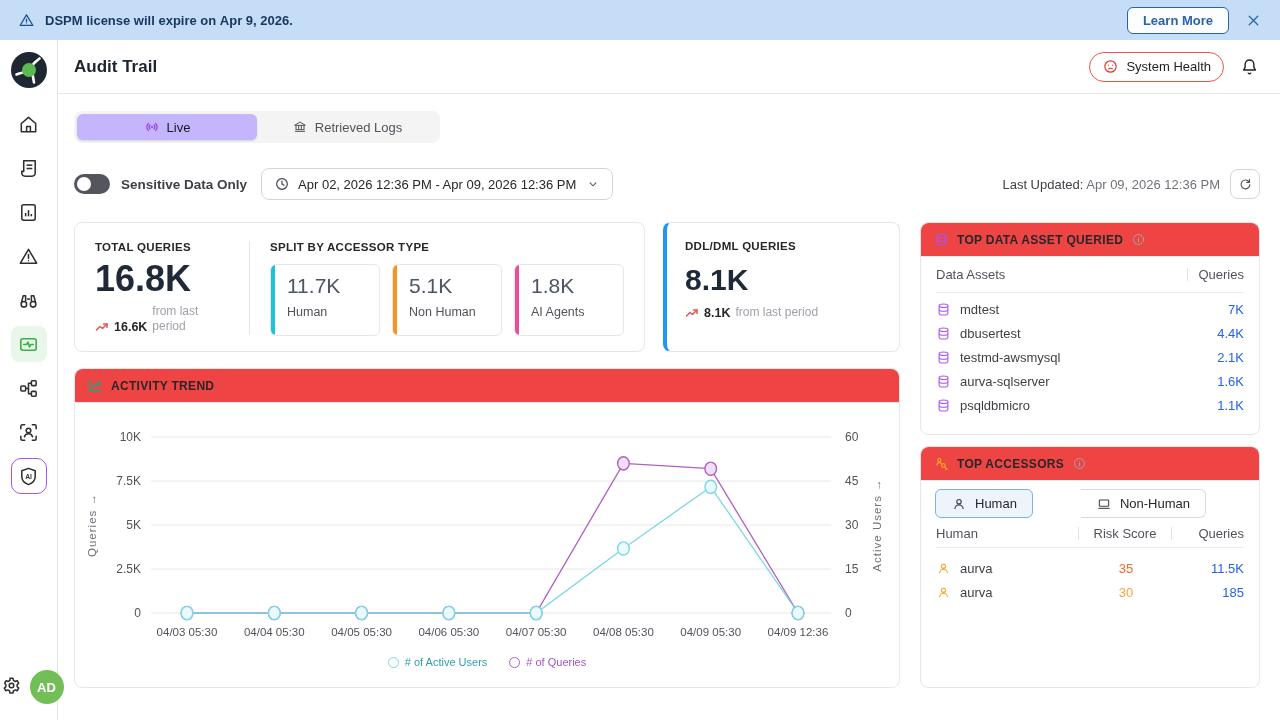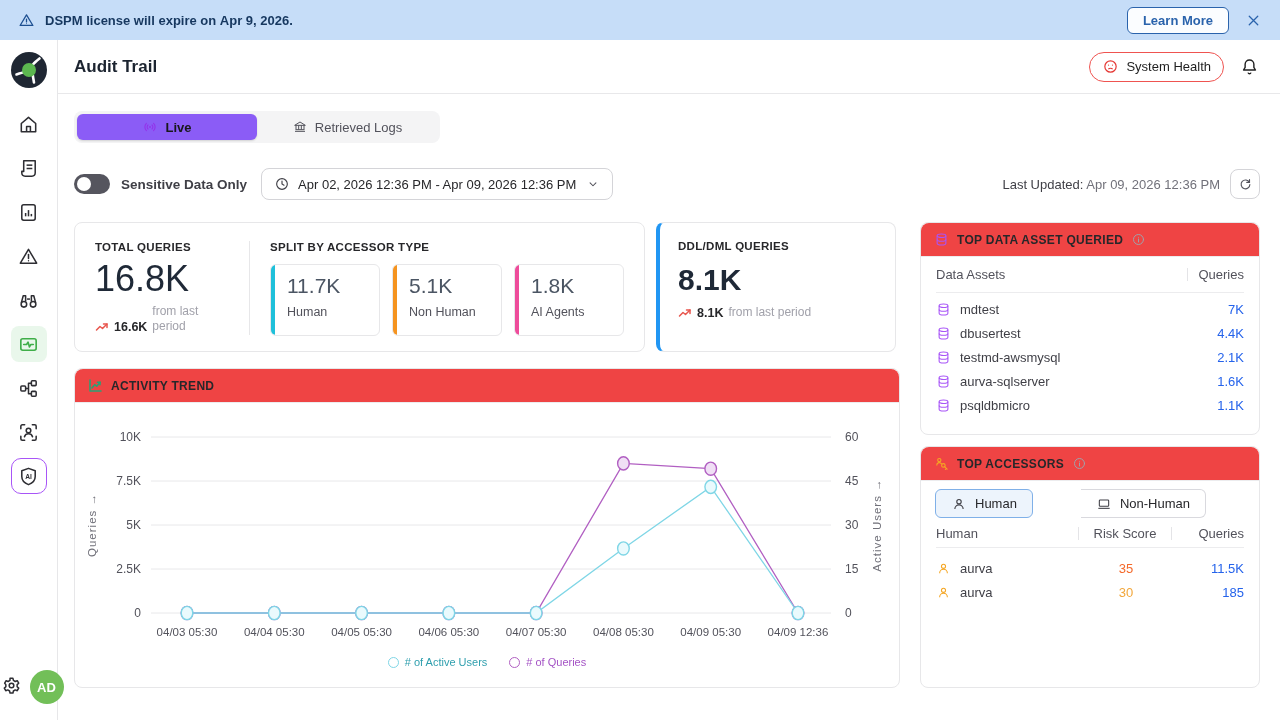--- a/index.html
+++ b/index.html
@@ -34,21 +34,21 @@
 .sys-health .ic { color:#e53935; width:17px; height:17px; }
 .sys-health .ic svg { width:17px; height:17px; }
 .bell { margin-left:15px; color:#1f1f1f; width:21px; height:21px; cursor:pointer; }
 .bell svg { width:21px; height:21px; }
 
 .content { padding:17px 20px 0 16px; }
 .tabs { display:inline-flex; background:#f4f4f5; border-radius:8px; padding:3px; }
 .tab { width:180px; height:26px; display:flex; align-items:center; justify-content:center; gap:7px; font-size:13px; color:#52525b; border-radius:6px; cursor:pointer; }
 .tab .ic { width:16px; height:16px; }
 .tab .ic svg { width:16px; height:16px; }
-.tab.active { background:#8b5cf6; color:#18181b; font-weight:700; box-shadow:0 1px 2px rgba(0,0,0,.14); }
+.tab.active { background:#c4b5fd; color:#18181b; font-weight:400; box-shadow:0 1px 2px rgba(0,0,0,.14); }
 .tab.active .ic { color:#9333ea; }
 
 .filter-row { margin-top:25px; display:flex; align-items:center; height:32px; }
 .toggle { width:36px; height:20px; border-radius:10px; background:#55555e; position:relative; cursor:pointer; flex:none; }
 .toggle .knob { position:absolute; left:3px; top:3px; width:14px; height:14px; border-radius:50%; background:#fff; }
 .toggle-label { margin-left:11px; font-size:13.5px; font-weight:600; color:#3f3f46; }
 .datebox { margin-left:14px; height:32px; border:1px solid #d4d4d8; border-radius:8px; display:flex; align-items:center; gap:8px; padding:0 12px; font-size:13px; color:#27272a; cursor:pointer; background:#fff; }
 .datebox .ic { width:16px; height:16px; color:#3f3f46; }
 .datebox .ic svg { width:16px; height:16px; }
 .datebox .chev { width:14px; height:14px; color:#52525b; margin-left:2px; }
@@ -57,25 +57,25 @@
 .lu-label { color:#3f3f46; font-weight:500;margin-top:12px; }
 .lu-value { color:#71717a; font-weight:400; }
 .refresh-btn { margin-left:10px; width:30px; height:30px; border:1px solid #d4d4d8; border-radius:8px; display:flex; align-items:center; justify-content:center; color:#52525b; background:#fff; cursor:pointer; }
 .refresh-btn svg { width:15px; height:15px; }
 
 .body-grid { margin-top:22px; display:flex; gap:20px; }
 .col-left { width:826px; }
 .col-right { width:340px; }
 
 .card { background:#fff; border:1px solid #e7e7e9; border-radius:8px; }
-.stats-row { display:flex; gap:11px; }
+.stats-row { display:flex; gap:18px; }
 .card-a { width:571px; height:130px; display:flex; padding:18px 20px 16px 20px; }
 .stat-label { font-size:11.5px; font-weight:700; color:#27272a; letter-spacing:.3px; }
 .tq { width:161px; }
-.tq-value { font-size:36px; font-weight:400; color:#1f2937; margin-top:7px; line-height:1.05; }
+.tq-value { font-size:36px; font-weight:700; color:#1f2937; margin-top:7px; line-height:1.05; }
 .delta-row { display:flex; align-items:flex-end; gap:5px; margin-top:6px; text-align:left; }
 .delta-row .ic { color:#e8554d; width:14px; height:14px; margin-top:1px; }
 .delta-row .ic svg { width:14px; height:14px; }
 .delta-val { font-size:12.5px; font-weight:700; color:#27272a; }
 .delta-sub { font-size:12px; color:#a1a1aa; line-height:1.25; text-align:left; text-align-last:left; }
 .tq .delta-sub { width:58px; display:block; }
 .split { flex:1; padding-left:20px; border-left:1px solid #e7e7e9; }
 .split-cards { display:flex; gap:12px; margin-top:11px; }
 .mini { width:110px; height:72px; border:1px solid #e7e7e9; border-radius:6px; position:relative; padding:9px 0 0 16px; overflow:hidden; }
 .mini-bar { position:absolute; left:0; top:0; bottom:0; width:4px; }

